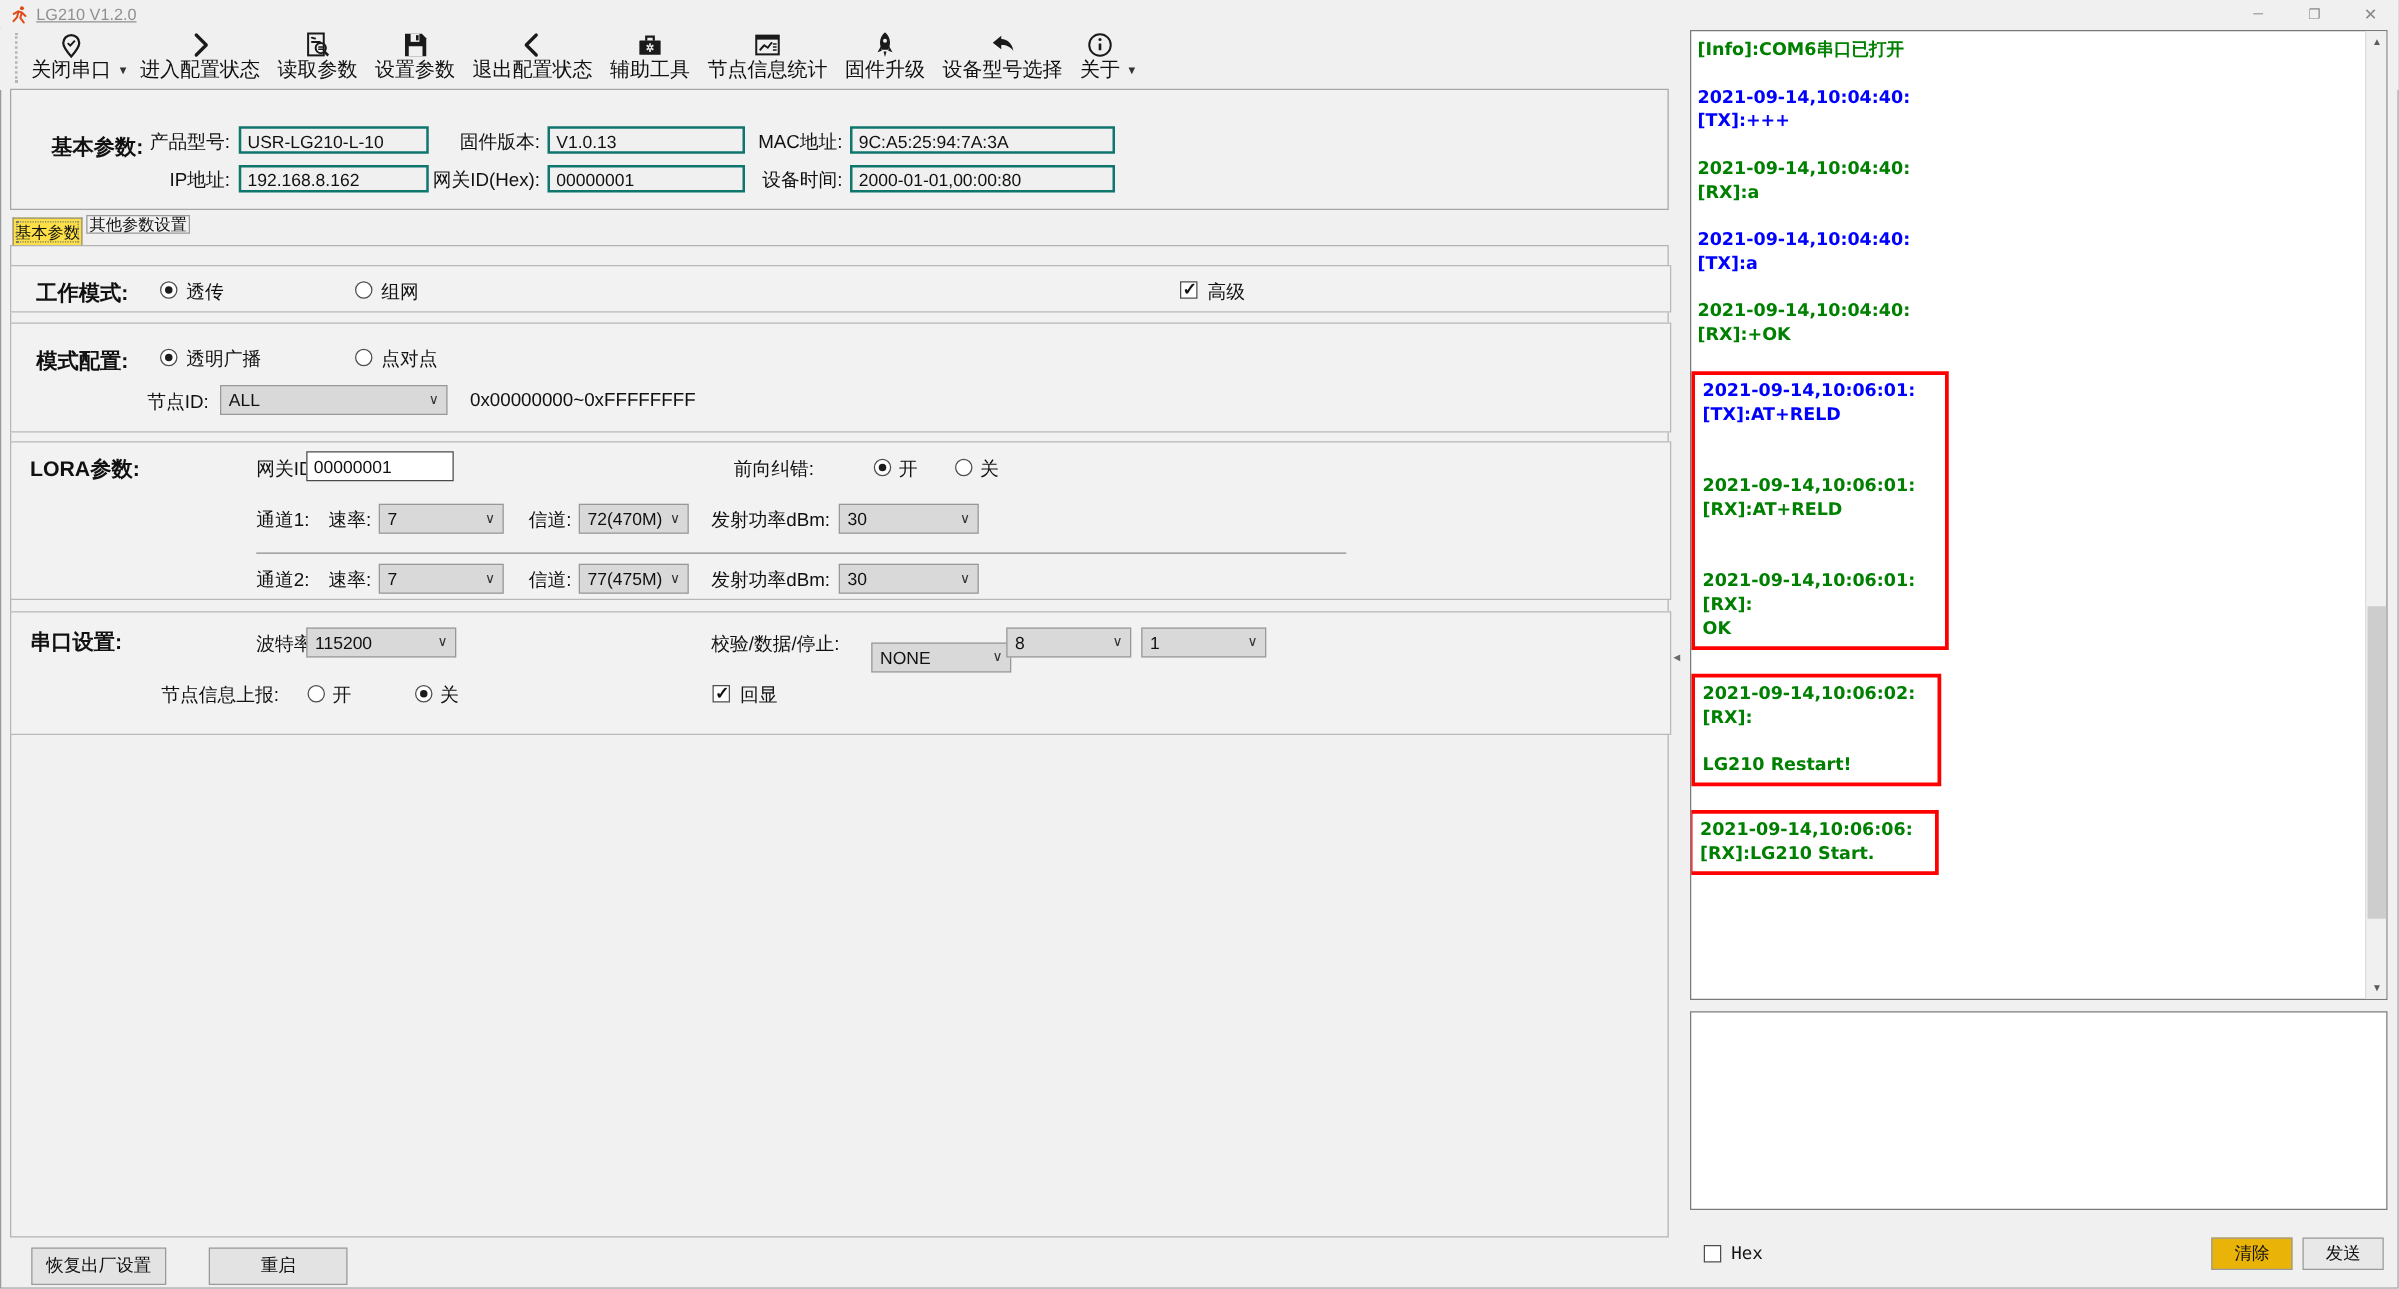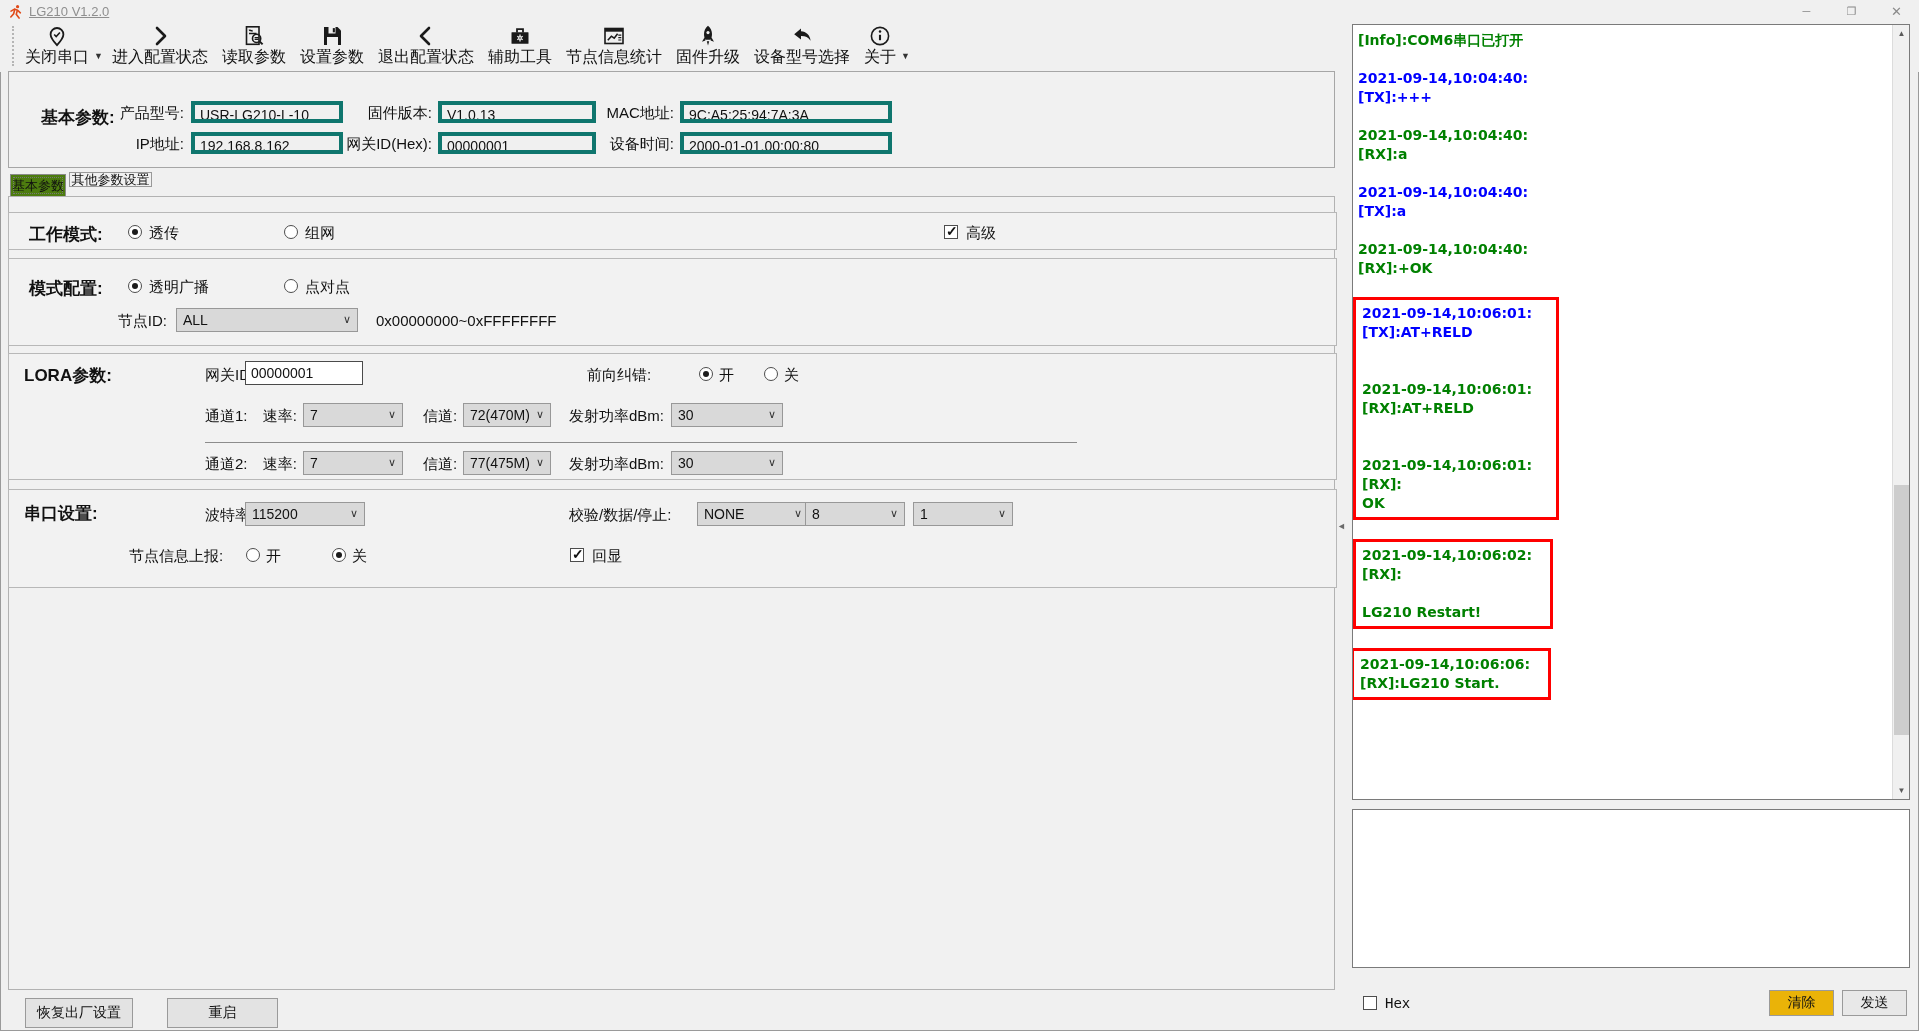--- a/index.html
+++ b/index.html
@@ -26,26 +26,26 @@
   .tb-item svg { width:24px; height:24px; }
   .tb-label { font-size:16px; color:#111; white-space:nowrap; margin-top:0px; line-height:18px; }
   .tb-caret { font-size:9px; color:#333; align-self:center; margin:18px 2px 0 -2px; }
 
   
   .device-panel { position:absolute; left:8px; top:71px; width:1327px; height:97px;
                   border:1px solid #a6a6a6; background:#f1f1f1; }
   .section-label { font-weight:bold; font-size:17px; color:#111; }
   .dev-title { position:absolute; left:32px; top:34px; }
   .fld-label { position:absolute; font-size:15px; text-align:right; color:#111; }
-  .fld-box { position:absolute; height:22px; border:4px solid #0f766e; background:#f0f0f0;
+  .fld-box { position:absolute; height:22px; border:2px solid #0f766e; background:#f0f0f0;
              font-size:14px; padding:2px 5px; color:#111; white-space:nowrap; overflow:hidden; }
 
   
   .tab { position:absolute; font-size:13px; display:flex; align-items:center; justify-content:center; }
-  .tab-active { left:10px; top:174px; width:56px; height:23px; background:#4d7c0f;
+  .tab-active { left:10px; top:174px; width:56px; height:23px; background:#fde047;
                 border:1px solid #8a8a8a; border-bottom:none; outline:1px dotted #777; outline-offset:-4px; }
   .tab-idle { left:69px; top:172px; width:83px; height:15px; background:#f1f1f1; border:1px solid #999; }
 
   
   .tab-page { position:absolute; left:8px; top:196px; width:1327px; height:794px;
               border:1px solid #b2b2b2; background:#f1f1f1; }
   .row { position:absolute; left:-1px; width:1329px; border:1px solid #b8b8b8; background:#f2f2f2; }
   .row-label { position:absolute; font-weight:bold; font-size:17px; color:#111; }
   .lbl { position:absolute; font-size:15px; color:#111; white-space:nowrap; }
   .radio { position:absolute; width:14px; height:14px; border:1px solid #4d4d4d; border-radius:50%; background:#fff; }
@@ -313,21 +313,21 @@
     </div>
 
     <div class="row" style="top:292px;height:99px">
       <span class="row-label" style="left:15px;top:12px">串口设置:</span>
       <span class="lbl" style="left:196px;top:16px">波特率:</span>
       <div class="sel" style="left:236px;top:12px;width:120px">
         <span>115200</span>
         <span class="sel-caret">∨</span>
       </div>
       <span class="lbl" style="left:560px;top:16px">校验/数据/停止:</span>
-      <div class="sel" style="left:688px;top:12px;width:112px">
+      <div class="sel" style="left:688px;top:24px;width:112px">
         <span>NONE</span>
         <span class="sel-caret">∨</span>
       </div>
       <div class="sel" style="left:796px;top:12px;width:100px">
         <span>8</span>
         <span class="sel-caret">∨</span>
       </div>
       <div class="sel" style="left:904px;top:12px;width:100px">
         <span>1</span>
         <span class="sel-caret">∨</span>

